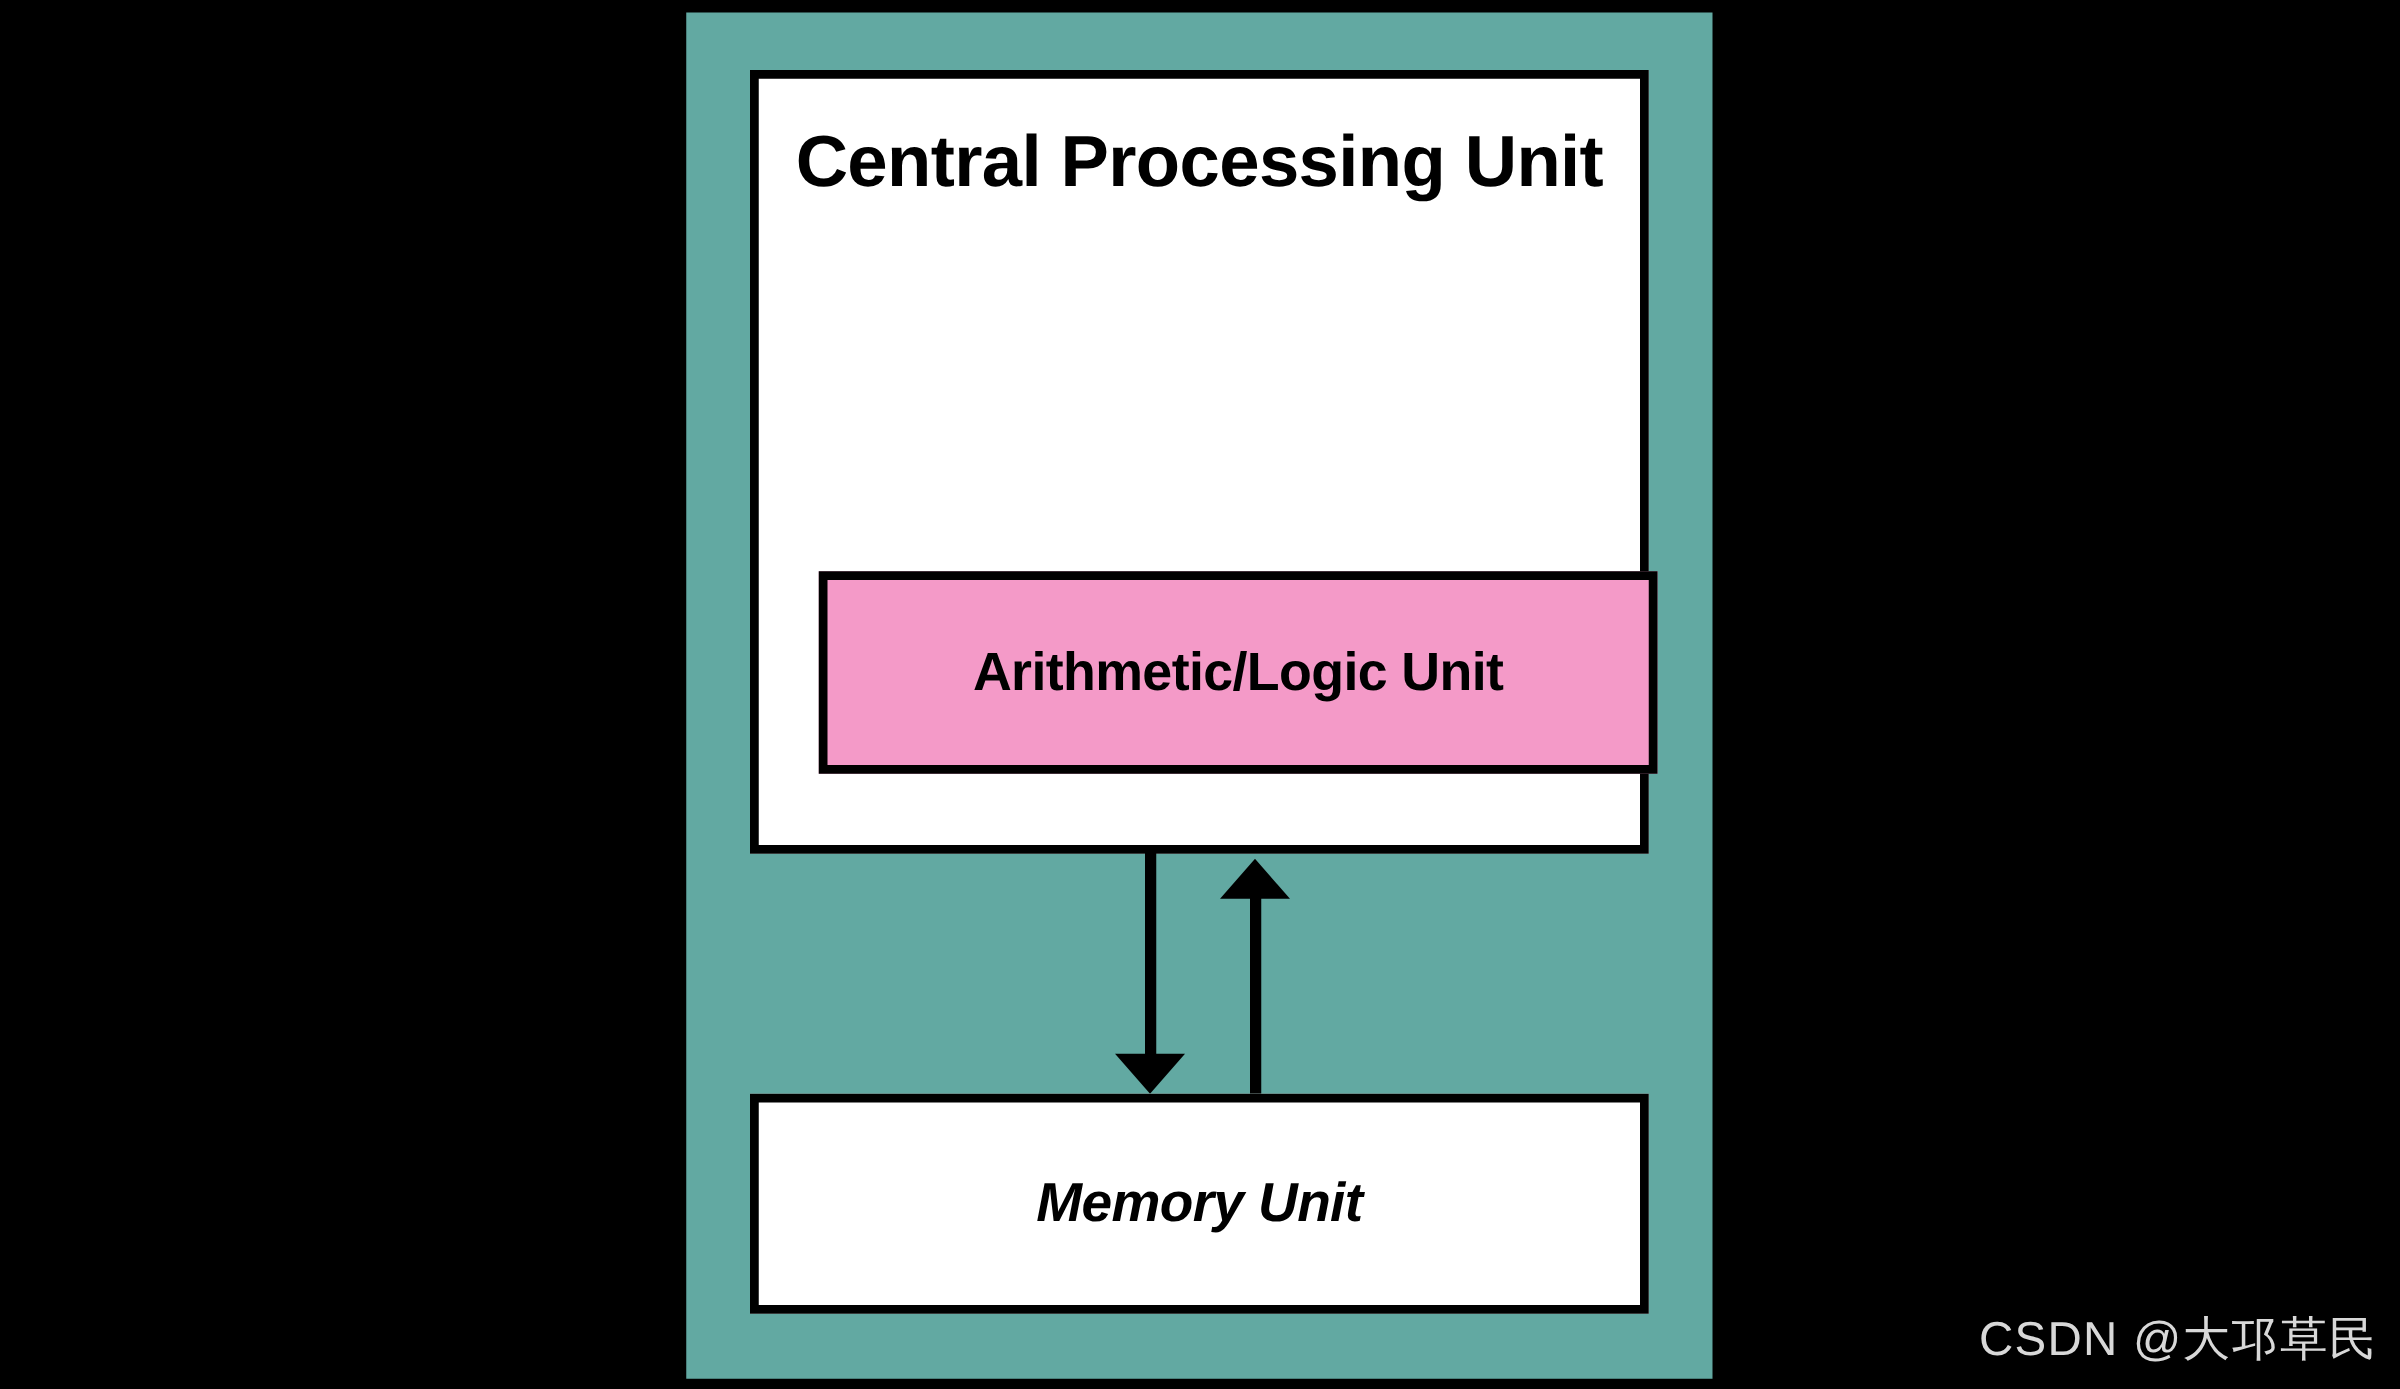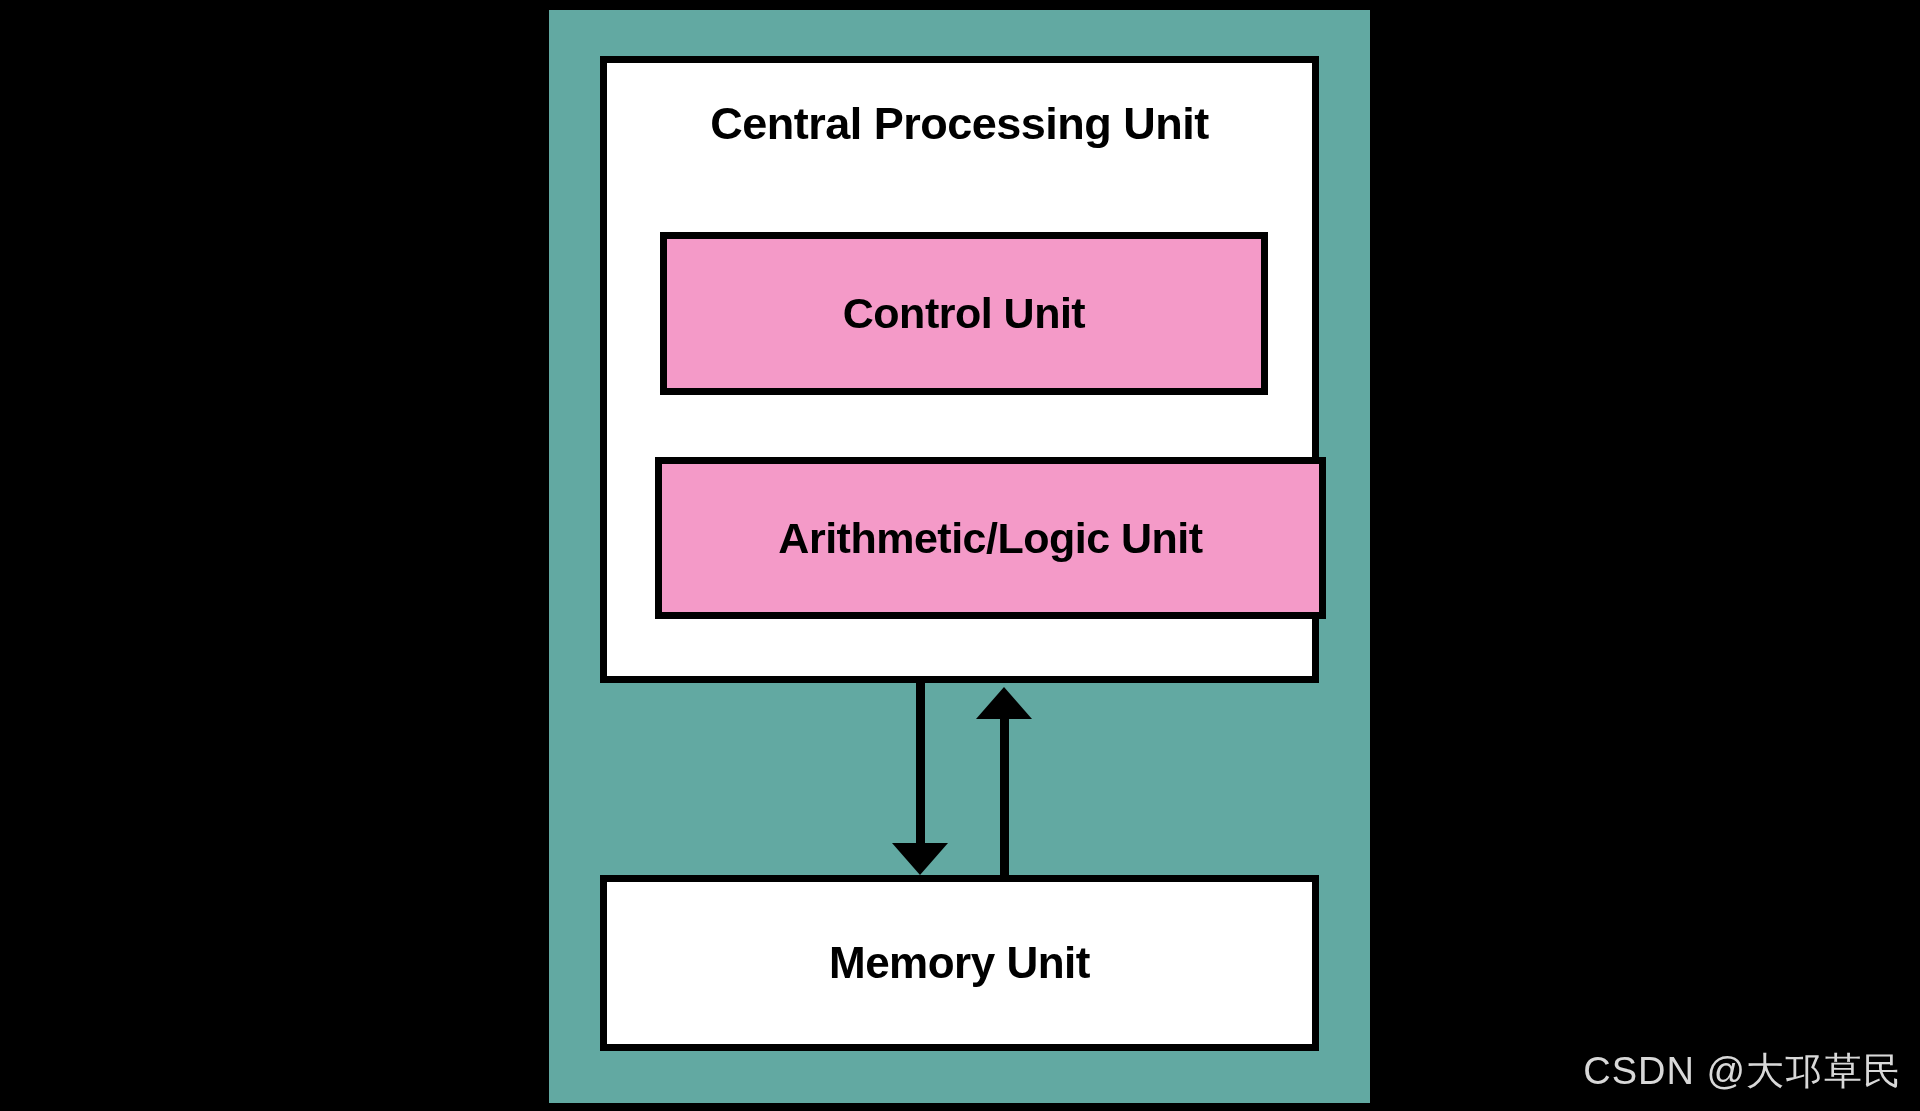--- a/index.html
+++ b/index.html
@@ -52,21 +52,21 @@
     top: 56px;
     width: 719px;
     height: 627px;
   }
   #cpu-title {
     position: absolute;
     left: 0;
     top: 38px;
     width: 100%;
     text-align: center;
-    font-size: 45px;
+    font-size: 58px;
     font-weight: bold;
     color: #000000;
     letter-spacing: -0.5px;
     line-height: 1;
     white-space: nowrap;
   }
 
   
   #control-unit-box {
     left: 660px;
@@ -92,20 +92,21 @@
 
   
   #memory-box {
     left: 600px;
     top: 875px;
     width: 719px;
     height: 176px;
     display: flex;
     align-items: center;
     justify-content: center;
+    font-style: italic;
   }
   #memory-label {
     font-size: 44px;
     font-weight: bold;
     color: #000000;
     letter-spacing: -0.5px;
     line-height: 1;
     white-space: nowrap;
   }
 
@@ -149,23 +150,20 @@
 <body>
 
 <div id="canvas">
 
   <div id="system-container"></div>
 
   <div id="cpu-box" class="unit-box">
     <div id="cpu-title">Central Processing Unit</div>
   </div>
 
-  <div id="control-unit-box" class="sub-box">
-    <span class="sub-box-label">Control Unit</span>
-  </div>
 
   <div id="alu-box" class="sub-box">
     <span class="sub-box-label">Arithmetic/Logic Unit</span>
   </div>
 
   <div id="arrow-down-shaft" class="arrow-shaft"></div>
   <div id="arrow-down-head" class="arrow-head"></div>
 
   <div id="arrow-up-shaft" class="arrow-shaft"></div>
   <div id="arrow-up-head" class="arrow-head"></div>

